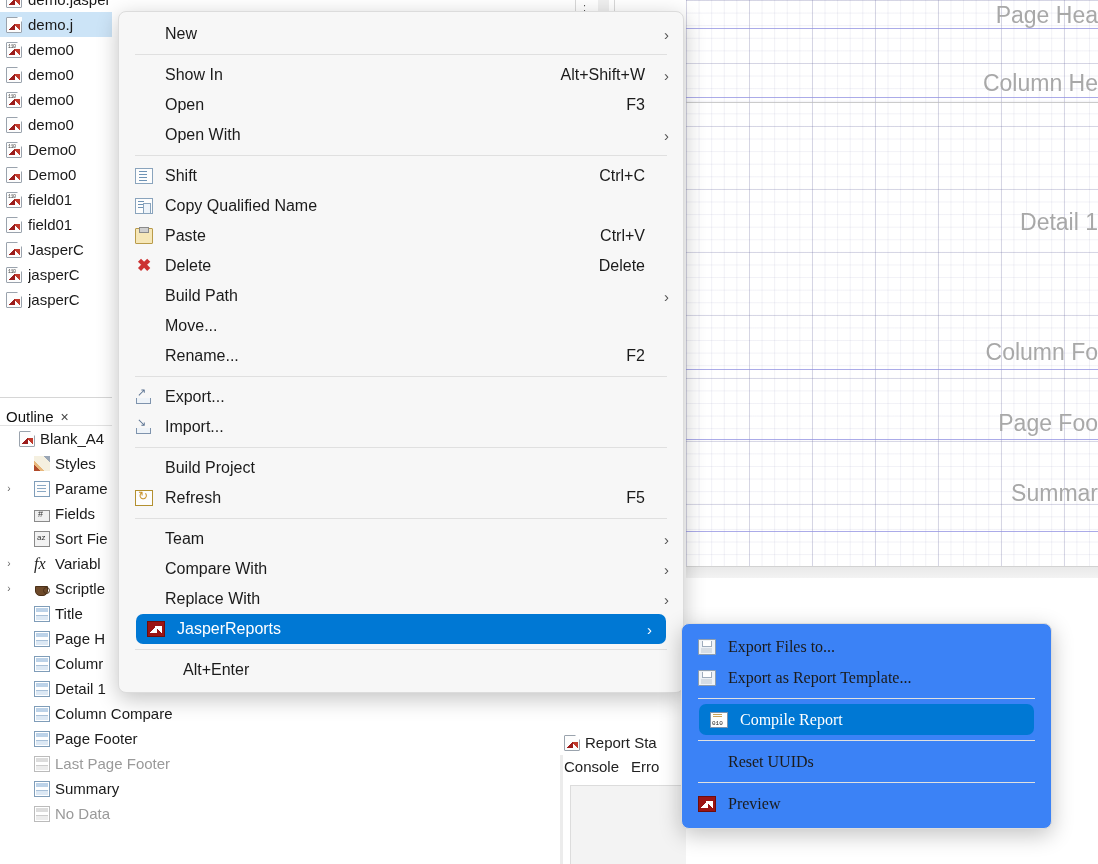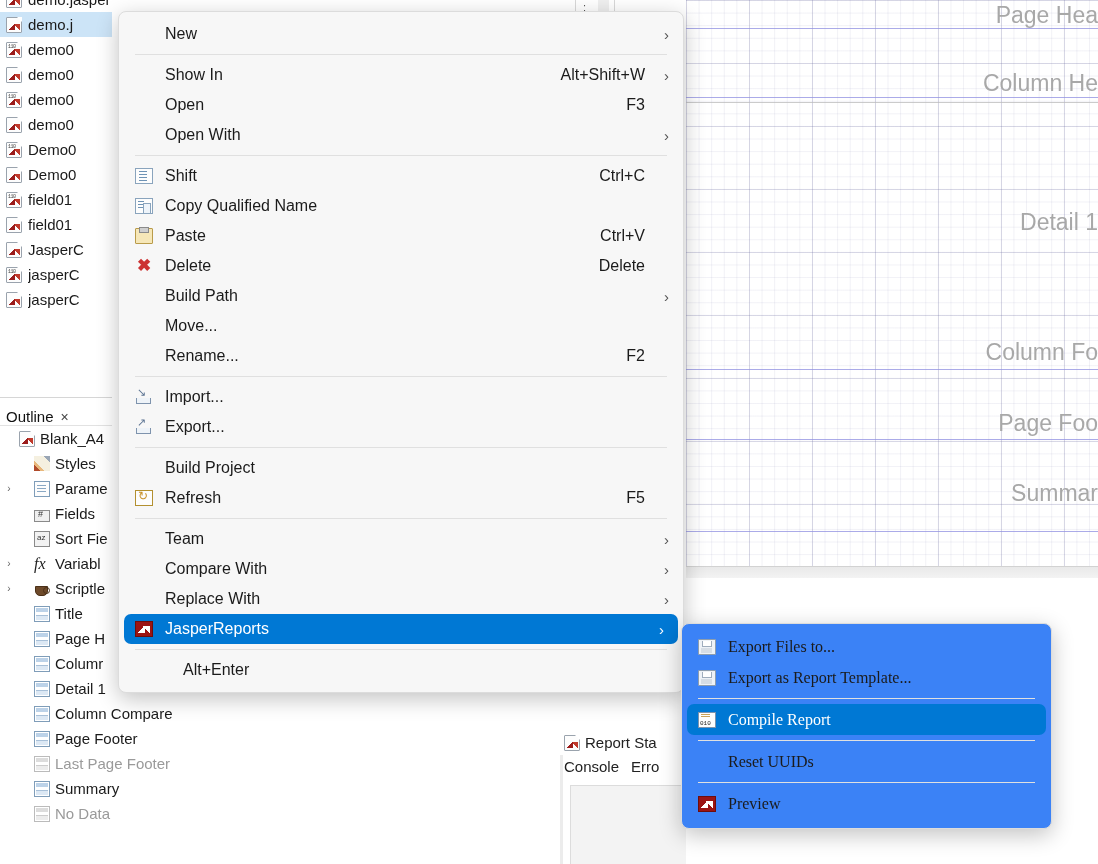--- a/index.html
+++ b/index.html
@@ -156,21 +156,21 @@
     padding:7px 0 7px 0;
   }
   .mi{
     display:flex; align-items:center; height:30px; padding:0 14px 0 16px;
     white-space:nowrap; font-size:16px; color:#1b1b1b; position:relative;
   }
   .mi .mi-ico{ width:18px; flex:0 0 18px; height:16px; margin-right:12px; position:relative; }
   .mi .mi-label{ flex:1 1 auto; }
   .mi .mi-accel{ color:#1b1b1b; margin-left:18px; }
   .mi .mi-sub{ width:16px; text-align:right; color:#555; font-size:15px; margin-left:8px; }
-  .mi.hl{ background:#0078d4; color:#ffffff; border-radius:7px; margin:0 5px; padding-left:11px; }
+  .mi.hl{ background:#0078d4; color:#ffffff; border-radius:7px; margin:0 17px; padding-left:11px; }
   .mi.hl .mi-sub{ color:#fff; }
   .msep{ height:1px; background:#e0e0e0; margin:5px 16px 5px 16px; }
 
   
   .mic-copy{ background:#fdfdfd; border:1px solid #8aa4bd; }
   .mic-copy:before{ content:""; position:absolute; left:3px; top:2px; width:8px; height:1px;
     background:#6f93b5; box-shadow:0 3px 0 #6f93b5, 0 6px 0 #6f93b5, 0 9px 0 #6f93b5; }
   .mic-copyq{ background:#fdfdfd; border:1px solid #8aa4bd; }
   .mic-copyq:before{ content:""; position:absolute; left:2px; top:2px; width:6px; height:1px;
     background:#6f93b5; box-shadow:0 3px 0 #6f93b5, 0 6px 0 #6f93b5; }
@@ -486,27 +486,27 @@
       <span class="mi-sub"></span>
     </div>
     <div class="mi">
       <span class="mi-ico "></span>
       <span class="mi-label">Rename...</span>
       <span class="mi-accel">F2</span>
       <span class="mi-sub"></span>
     </div>
     <div class="msep"></div>
     <div class="mi">
+      <span class="mi-ico mic-exp"></span>
+      <span class="mi-label">Export...</span>
+      <span class="mi-sub"></span>
+    </div>
+    <div class="mi">
       <span class="mi-ico mic-imp"></span>
       <span class="mi-label">Import...</span>
-      <span class="mi-sub"></span>
-    </div>
-    <div class="mi">
-      <span class="mi-ico mic-exp"></span>
-      <span class="mi-label">Export...</span>
       <span class="mi-sub"></span>
     </div>
     <div class="msep"></div>
     <div class="mi">
       <span class="mi-ico "></span>
       <span class="mi-label">Build Project</span>
       <span class="mi-sub"></span>
     </div>
     <div class="mi">
       <span class="mi-ico mic-refresh"></span>

